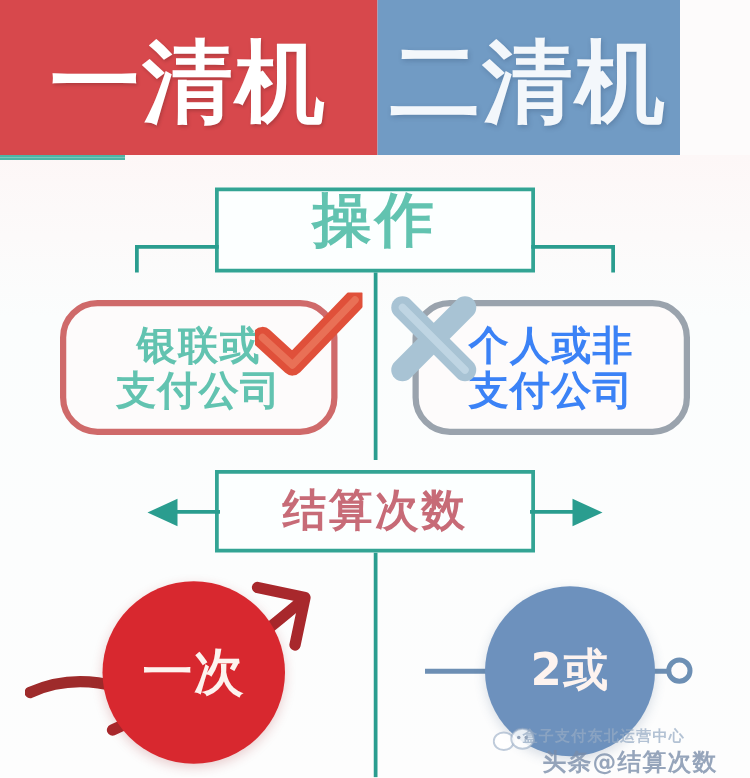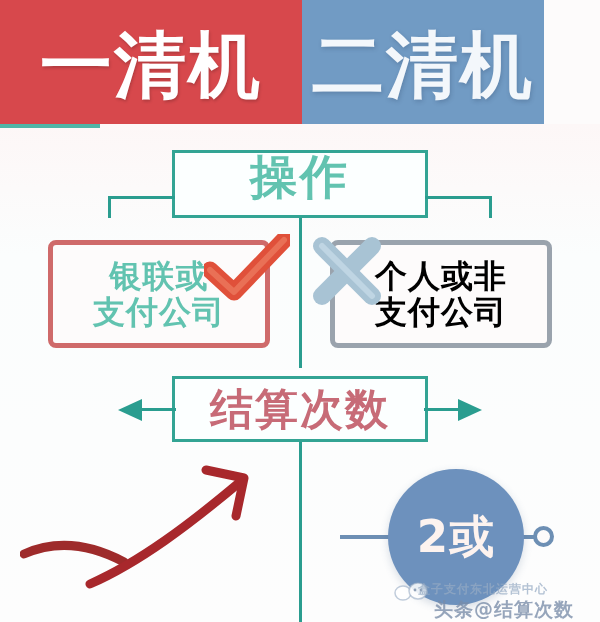--- a/index.html
+++ b/index.html
@@ -101,21 +101,21 @@
   .arm-right-foot { left: 443px; top: 92px;  width: 100px; height: 2px; background: #4fb5a6; }
 
   
   .center-drop-1 { left: 299px; top: 94px;  height: 150px; }
   .center-drop-2 { left: 299px; top: 318px; height: 180px; }
 
   
   .opt-box {
     position: absolute;
     box-sizing: border-box;
-    border-radius: 8px;
+    border-radius: 30px;
     display: flex;
     align-items: center;
     justify-content: center;
     background: #fdfbfb;
   }
   .opt-box.left {
     left: 48px;
     top: 116px;
     width: 222px;
     height: 108px;
@@ -129,21 +129,21 @@
     border: 5px solid #9aa3ad;
   }
   .opt-text {
     text-align: center;
     font-size: 32px;
     font-weight: 700;
     line-height: 1.14;
     letter-spacing: 1px;
   }
   .opt-text.teal  { color: #62c3b0; }
-  .opt-text.mauve { color: #000000; }
+  .opt-text.mauve { color: #3b82f6; }
 
   
   .mark {
     position: absolute;
     pointer-events: none;
   }
   .mark-check { left: 204px; top: 234px; width: 86px; height: 70px; }
   .mark-cross { left: 312px; top: 236px; width: 70px; height: 70px; }
 
   
@@ -154,21 +154,21 @@
     width: 256px;
     height: 66px;
     border: 3px solid #33a494;
     background: #fcffff;
     display: flex;
     align-items: center;
     justify-content: center;
     box-sizing: border-box;
   }
   .set-text {
-    font-size: 43px;
+    font-size: 35px;
     font-weight: 700;
     color: #c76b77;
     line-height: 1;
     letter-spacing: 2px;
   }
   .set-arm-l { left: 140px; top: 284px; width: 36px; }
   .set-arm-r { left: 424px; top: 284px; width: 36px; }
   .arrow-tri { position: absolute; width: 0; height: 0; }
   .arrow-left  { left: 118px; top: 275px; border-top: 11px solid transparent; border-bottom: 11px solid transparent; border-right: 24px solid #2a9d8f; }
   .arrow-right { left: 458px; top: 275px; border-top: 11px solid transparent; border-bottom: 11px solid transparent; border-left: 24px solid #2a9d8f; }
@@ -198,21 +198,21 @@
     background: #6d91bd;
     box-shadow: 0 3px 9px rgba(60,90,130,0.2);
   }
   .circle-text {
     color: #fdf3ef;
     font-weight: 700;
     line-height: 1.1;
     letter-spacing: 1px;
   }
   .circle.red .circle-text  { font-size: 40px; }
-  .circle.blue .circle-text { font-size: 45px; }
+  .circle.blue .circle-text { font-size: 36px; }
 
   
   .red-curve { position: absolute; left: 20px; top: 330px; width: 275px; height: 170px; }
   
   .blue-line {
     position: absolute;
     left: 340px;
     top: 411px;
     width: 198px;
     height: 4px;
@@ -312,20 +312,25 @@
 
     <svg class="red-curve" viewBox="0 0 275 170">
       <path d="M4 100 C 40 84, 74 92, 104 108" fill="none" stroke="#9e2b2b" stroke-width="9" stroke-linecap="round"></path>
       <path d="M70 130 C 120 108, 170 70, 220 28" fill="none" stroke="#a8282c" stroke-width="9" stroke-linecap="round"></path>
       <path d="M186 16 L 224 24 L 216 62" fill="none" stroke="#a8282c" stroke-width="9" stroke-linecap="round" stroke-linejoin="round"></path>
     </svg>
 
     <div class="blue-line"></div>
     <div class="blue-ring"></div>
 
+    <div class="circle red">
+      <div class="circle-text">
+        <div>一次</div>
+      </div>
+    </div>
 
     <div class="circle blue">
       <div class="circle-text">
         <div>2或</div>
       </div>
     </div>
 
   </div>
 
   <svg class="mark mark-check" viewBox="0 0 86 70">

